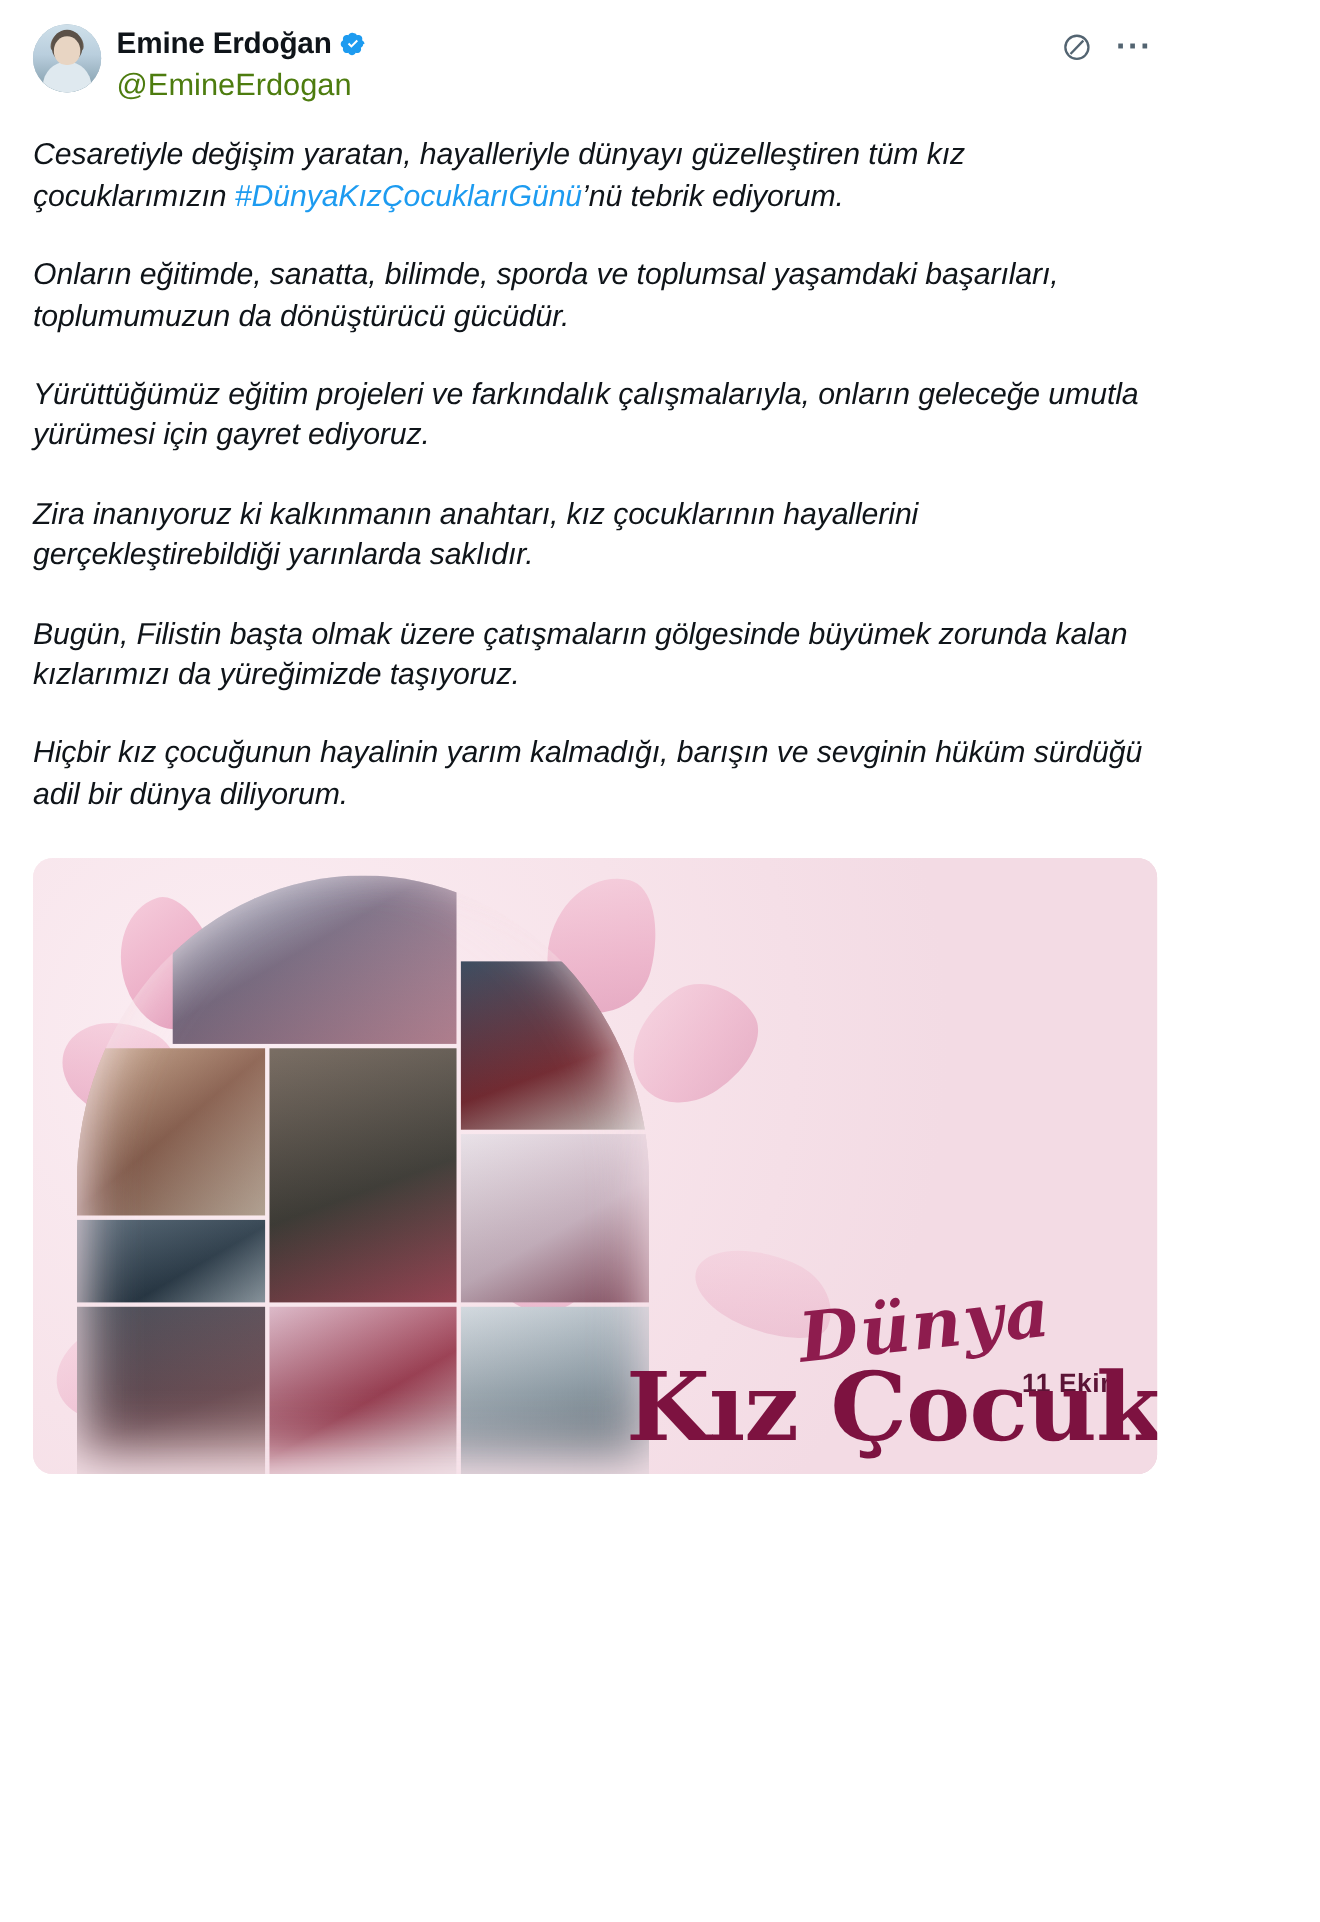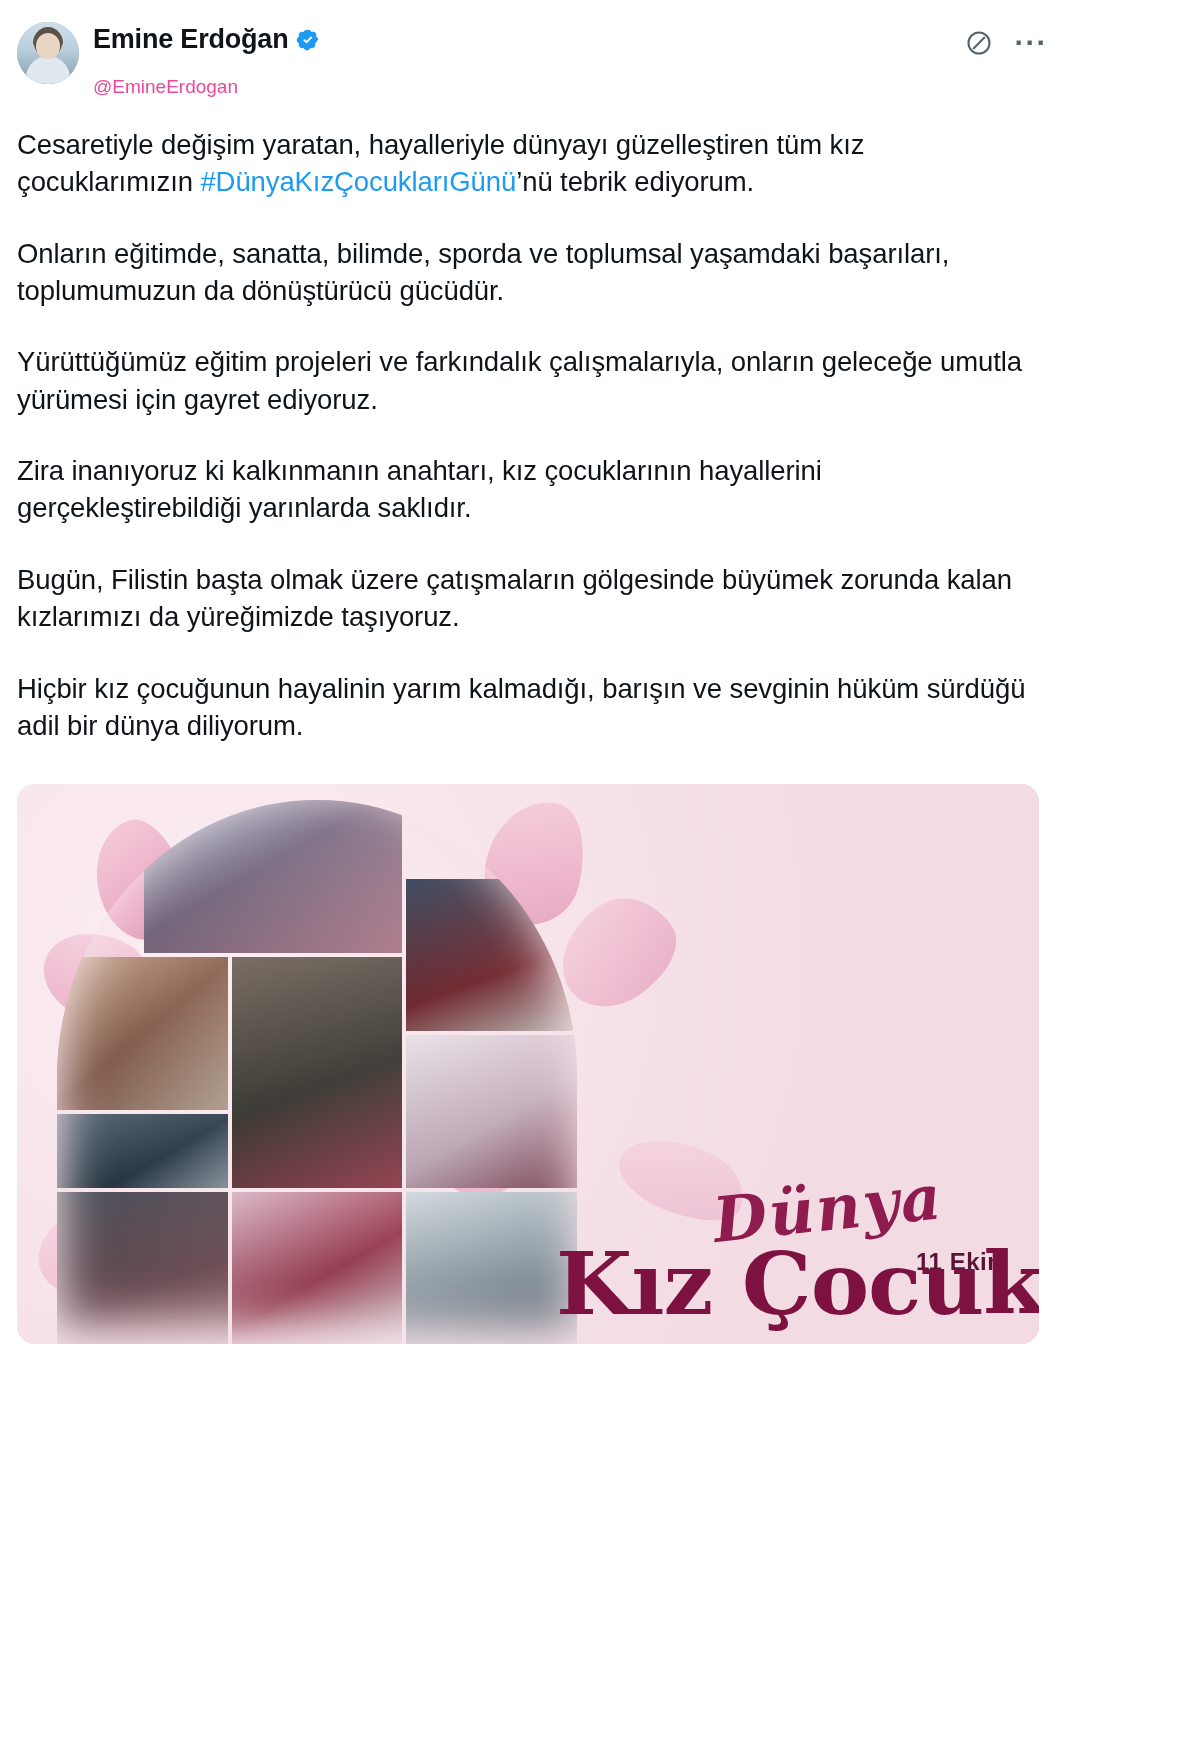--- a/index.html
+++ b/index.html
@@ -12,21 +12,21 @@
     min-height: 1747px;
     font-family: "Liberation Sans", sans-serif;
     color: #0f1419;
     -webkit-font-smoothing: antialiased;
   }
 
   .tweet-card {
     width: 1080px;
     min-height: 1747px;
     box-sizing: border-box;
-    padding: 18px 34px 0 17px;
+    padding: 18px 34px 0 30px;
     background: #ffffff;
     position: relative;
   }
 
   
   .tweet-header {
     display: flex;
     align-items: flex-start;
     gap: 14px;
     padding-top: 4px;
@@ -88,24 +88,24 @@
     line-height: 1.15;
     letter-spacing: -0.2px;
   }
   .verified {
     width: 24px;
     height: 24px;
     flex: 0 0 24px;
     display: block;
   }
   .handle {
-    font-size: 19px;
-    color: #ec4899;
+    font-size: 28px;
+    color: #4d7c0f;
     line-height: 1.3;
-    margin-top: 20px;
+    margin-top: 4px;
   }
 
   .header-actions {
     margin-left: auto;
     display: flex;
     align-items: center;
     gap: 22px;
     padding-top: 6px;
     color: #536471;
   }
@@ -129,20 +129,21 @@
   
   .tweet-text {
     margin-top: 26px;
     font-size: 27.5px;
     line-height: 1.36;
     color: #0f1419;
     letter-spacing: -0.1px;
   }
   .tweet-text p {
     margin: 0 0 34px 0;
+    font-style: italic;
   }
   .tweet-text p:last-child {
     margin-bottom: 16px;
   }
   .hashtag {
     color: #1d9bf0;
     text-decoration: none;
   }
 
   

